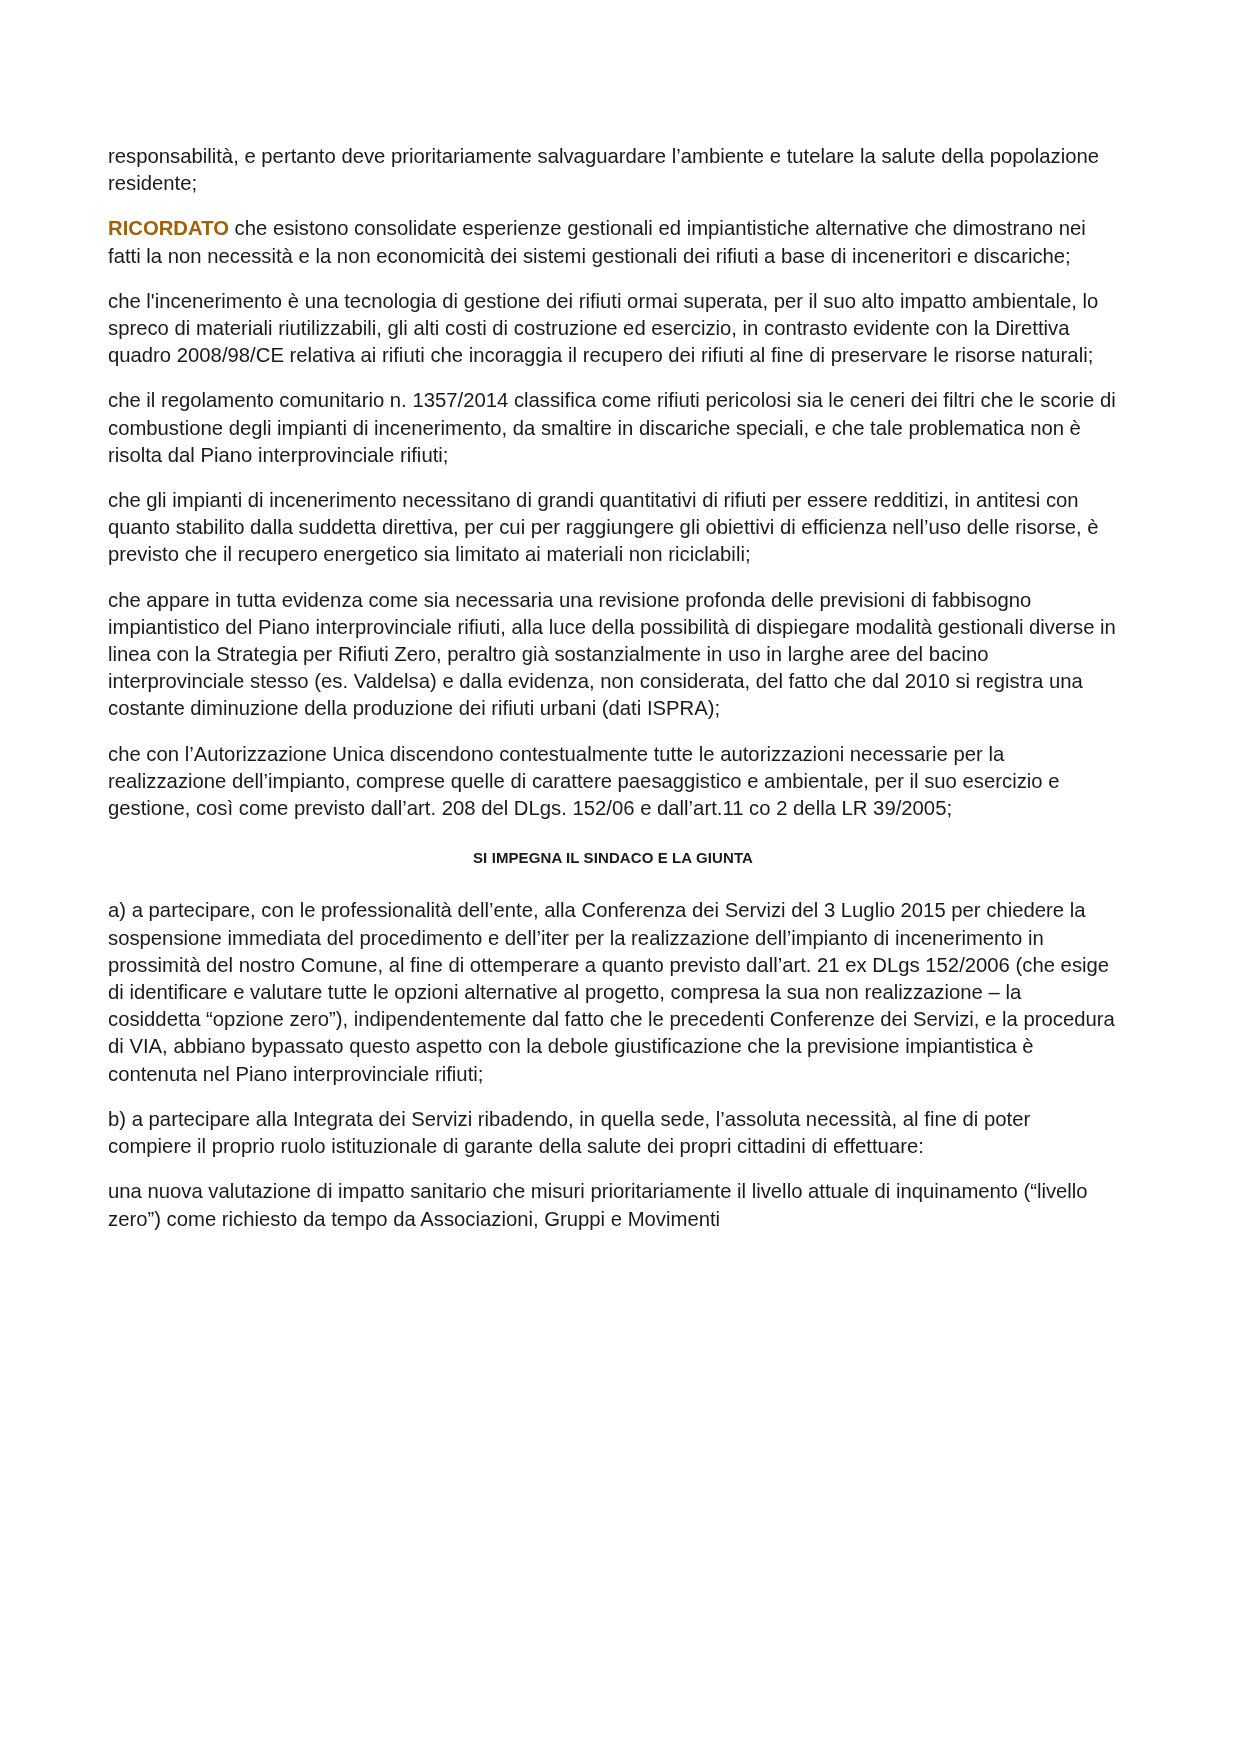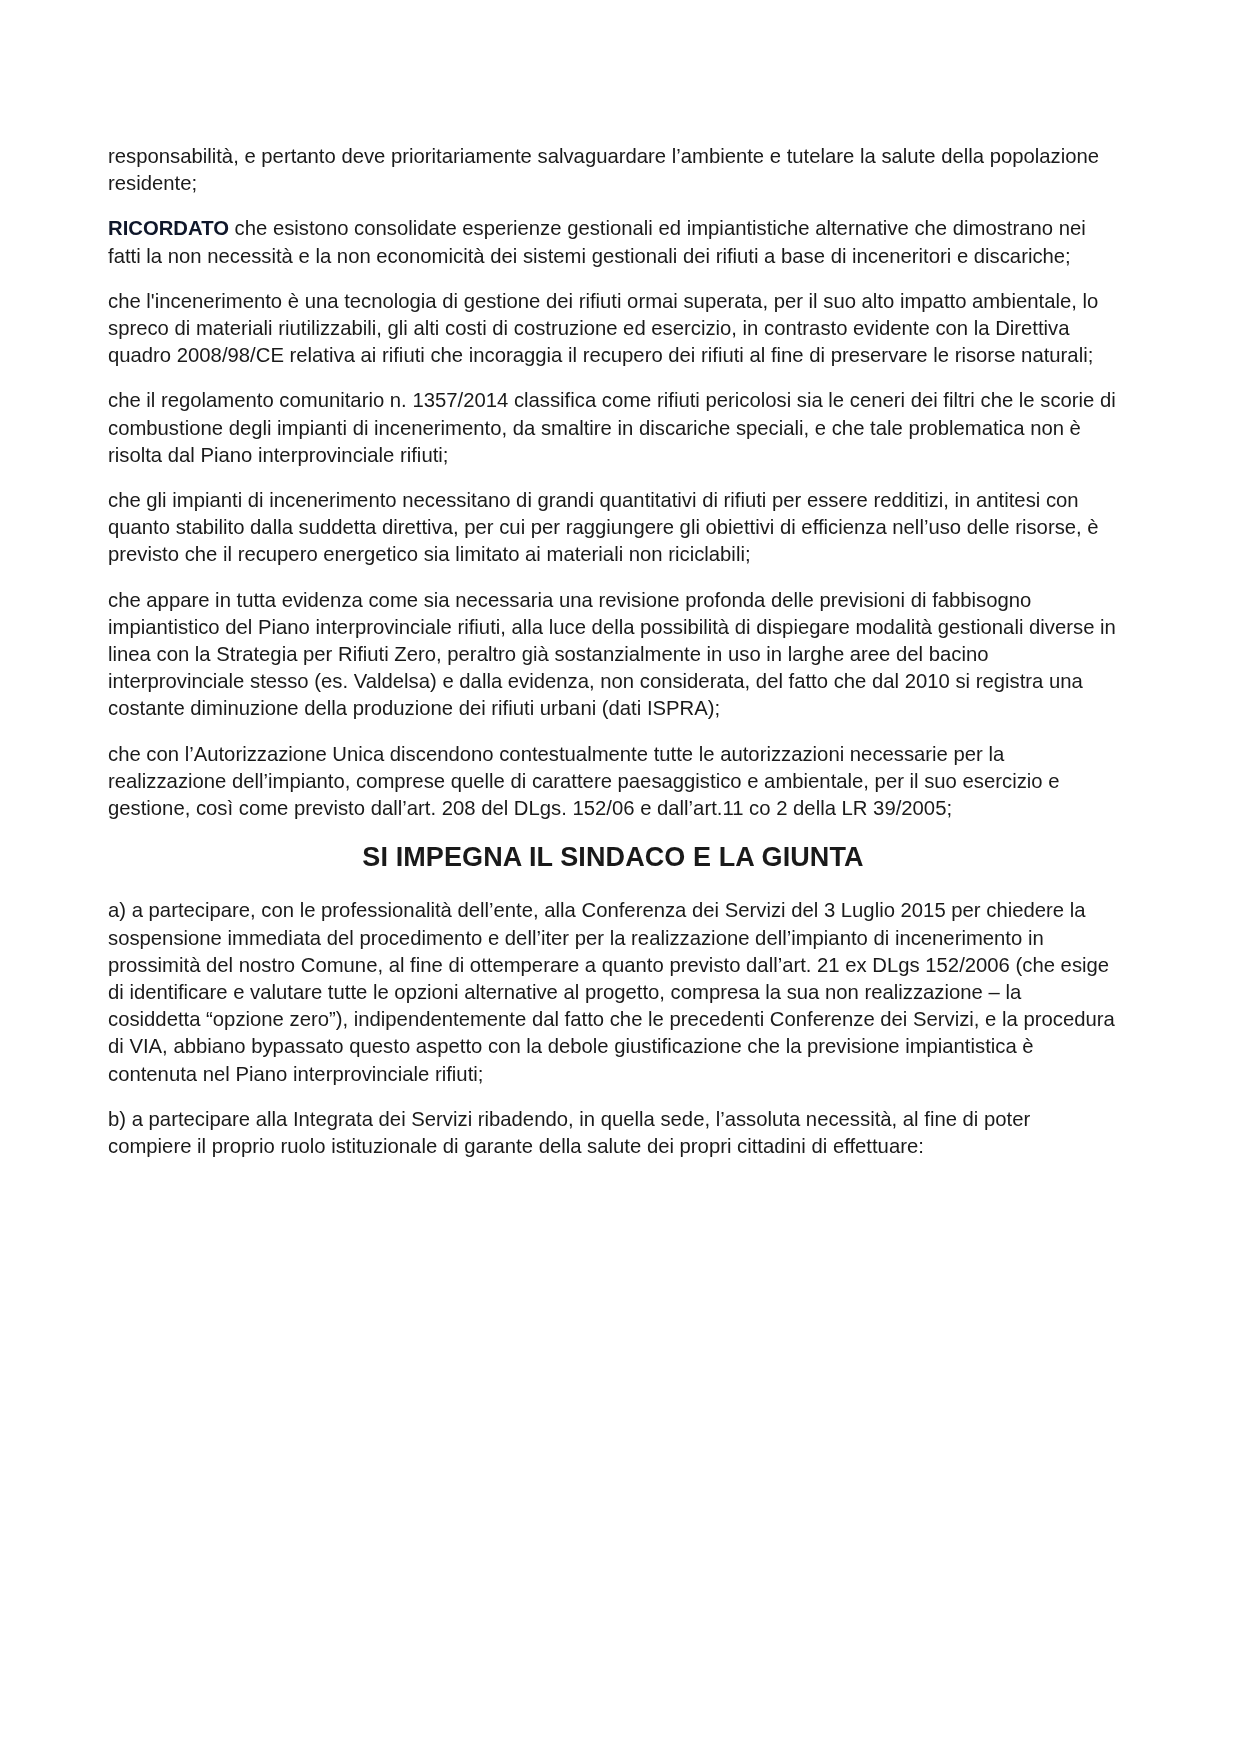--- a/index.html
+++ b/index.html
@@ -3,35 +3,36 @@
 <meta charset="utf-8">
 <style>
   html, body { margin: 0; padding: 0; background: #ffffff; }
   body { width: 1239px; height: 1753px; position: relative; overflow: hidden; }
   .page {
     position: absolute; left: 108px; top: 143px; width: 1010px;
     font-family: "Liberation Sans", sans-serif;
     font-size: 20.3px; line-height: 27.2px; color: #1a1a1a;
   }
   .para { margin: 0 0 18px 0; }
-  .para b { font-weight: bold; color: #0f172a; }
+  .para b { font-weight: bold; color: #a16207; }
   .heading {
-    text-align: center; font-weight: bold; font-size: 27px;
+    text-align: center; font-weight: bold; font-size: 15px;
     margin: 22px 0 26px 0; letter-spacing: 0.1px;
   }
 </style>
 </head>
 <body>
 
 <div class="page">
   <p class="para"><b></b><span>responsabilità, e pertanto deve prioritariamente salvaguardare l’ambiente e tutelare la salute della popolazione residente;</span></p>
   <p class="para"><b>RICORDATO</b><span> che esistono consolidate esperienze gestionali ed impiantistiche alternative che dimostrano nei fatti la non necessità e la non economicità dei sistemi gestionali dei rifiuti a base di inceneritori e discariche;</span></p>
   <p class="para"><b></b><span>che l'incenerimento è una tecnologia di gestione dei rifiuti ormai superata, per il suo alto impatto ambientale, lo spreco di materiali riutilizzabili, gli alti costi di costruzione ed esercizio, in contrasto evidente con la Direttiva quadro 2008/98/CE relativa ai rifiuti che incoraggia il recupero dei rifiuti al fine di preservare le risorse naturali;</span></p>
   <p class="para"><b></b><span>che il regolamento comunitario n. 1357/2014 classifica come rifiuti pericolosi sia le ceneri dei filtri che le scorie di combustione degli impianti di incenerimento, da smaltire in discariche speciali, e che tale problematica non è risolta dal Piano interprovinciale rifiuti;</span></p>
   <p class="para"><b></b><span>che gli impianti di incenerimento necessitano di grandi quantitativi di rifiuti per essere redditizi, in antitesi con quanto stabilito dalla suddetta direttiva, per cui per raggiungere gli obiettivi di efficienza nell’uso delle risorse, è previsto che il recupero energetico sia limitato ai materiali non riciclabili;</span></p>
   <p class="para"><b></b><span>che appare in tutta evidenza come sia necessaria una revisione profonda delle previsioni di fabbisogno impiantistico del Piano interprovinciale rifiuti, alla luce della possibilità di dispiegare modalità gestionali diverse in linea con la Strategia per Rifiuti Zero, peraltro già sostanzialmente in uso in larghe aree del bacino interprovinciale stesso (es. Valdelsa) e dalla evidenza, non considerata, del fatto che dal 2010 si registra una costante diminuzione della produzione dei rifiuti urbani (dati ISPRA);</span></p>
   <p class="para"><b></b><span>che con l’Autorizzazione Unica discendono contestualmente tutte le autorizzazioni necessarie per la realizzazione dell’impianto, comprese quelle di carattere paesaggistico e ambientale, per il suo esercizio e gestione, così come previsto dall’art. 208 del DLgs. 152/06 e dall’art.11 co 2 della LR 39/2005;</span></p>
 
   <div class="heading">SI IMPEGNA IL SINDACO E LA GIUNTA</div>
 
   <p class="para">a) a partecipare, con le professionalità dell’ente, alla Conferenza dei Servizi del 3 Luglio 2015 per chiedere la sospensione immediata del procedimento e dell’iter per la realizzazione dell’impianto di incenerimento in prossimità del nostro Comune, al fine di ottemperare a quanto previsto dall’art. 21 ex DLgs 152/2006 (che esige di identificare e valutare tutte le opzioni alternative al progetto, compresa la sua non realizzazione – la cosiddetta “opzione zero”), indipendentemente dal fatto che le precedenti Conferenze dei Servizi, e la procedura di VIA, abbiano bypassato questo aspetto con la debole giustificazione che la previsione impiantistica è contenuta nel Piano interprovinciale rifiuti;</p>
   <p class="para">b) a partecipare alla Integrata dei Servizi ribadendo, in quella sede, l’assoluta necessità, al fine di poter compiere il proprio ruolo istituzionale di garante della salute dei propri cittadini di effettuare:</p>
+  <p class="para">una nuova valutazione di impatto sanitario che misuri prioritariamente il livello attuale di inquinamento (“livello zero”) come richiesto da tempo da Associazioni, Gruppi e Movimenti</p>
 </div>
 
 </body></html>

